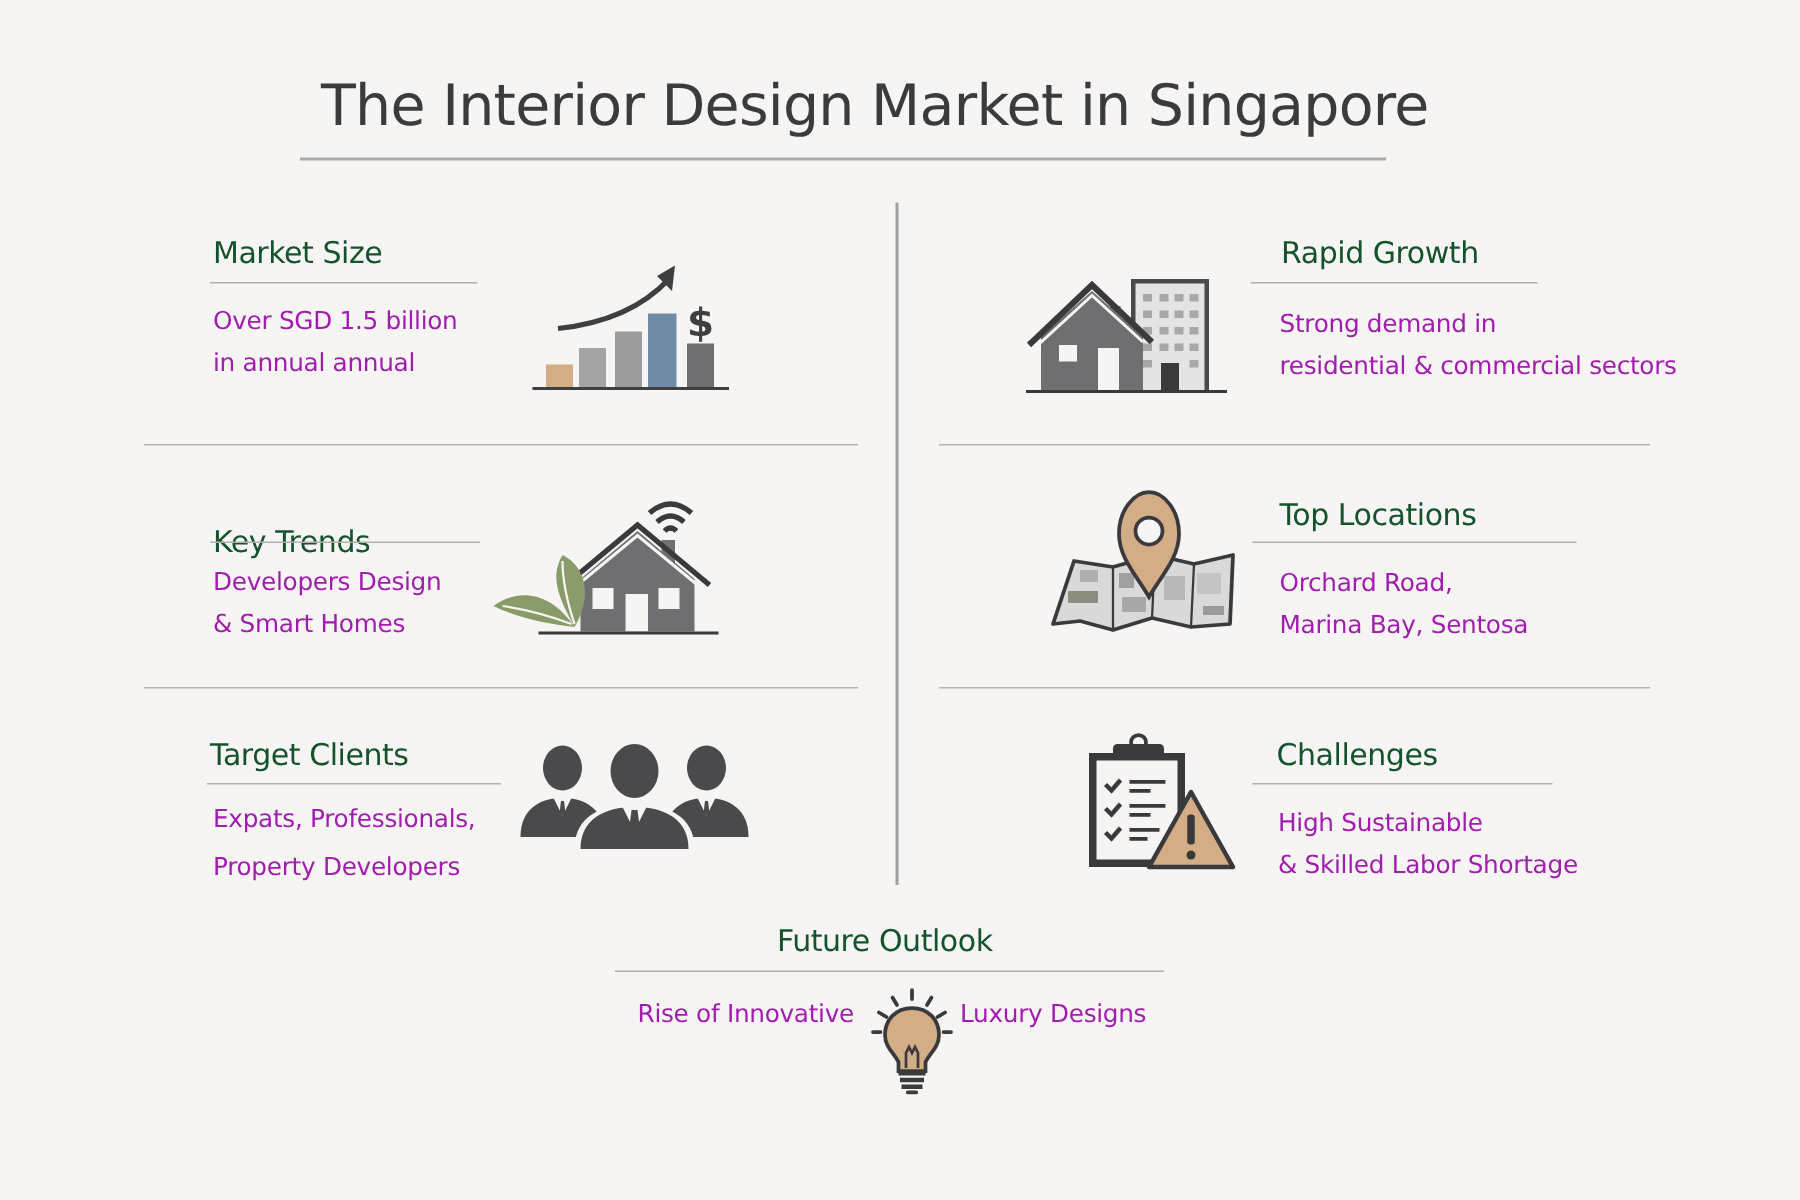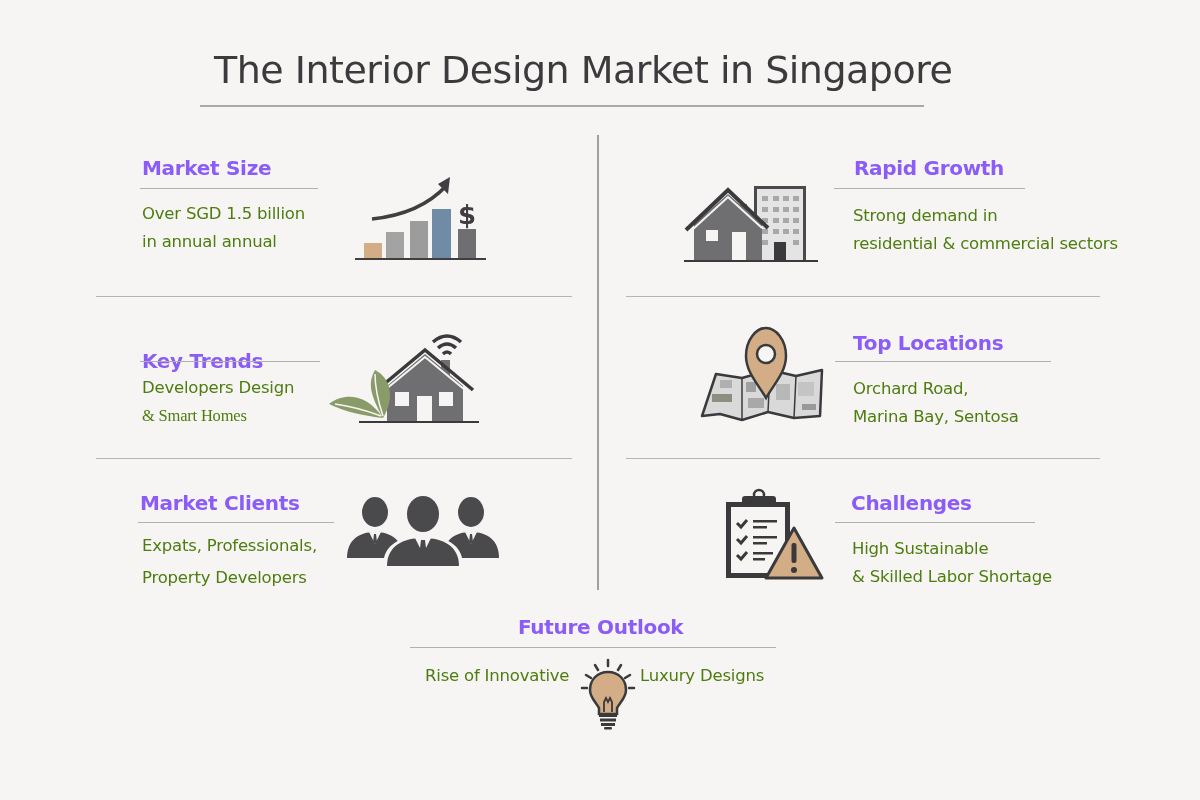--- a/index.html
+++ b/index.html
@@ -10,23 +10,23 @@
       color: #3a3a3c;
     }
     .abs { position: absolute; }
     .title {
       left: 214px; top: 48px; font-size: 38px; letter-spacing: -0.5px;
       color: #3b3b3d; white-space: nowrap; font-weight: normal;
     }
     .title-rule { left: 200px; top: 105px; width: 724px; height: 2px; background: #a9a9a9; }
     .vline { left: 597px; top: 135px; width: 2px; height: 455px; background: #a0a0a0; }
     .hdiv { height: 1px; background: #b5b5b5; }
-    .heading { font-size: 20px; font-weight: bold; color: #8b5cf6; white-space: nowrap; letter-spacing: -0.3px; }
+    .heading { font-size: 20px; font-weight: normal; color: #14532d; white-space: nowrap; letter-spacing: -0.3px; }
     .hrule { height: 1px; background: #b0b0b0; }
-    .body-text { font-size: 16.5px; line-height: 28px; color: #4d7c0f; white-space: nowrap; letter-spacing: -0.2px; }
+    .body-text { font-size: 16.5px; line-height: 28px; color: #a21caf; white-space: nowrap; letter-spacing: -0.2px; }
     svg { display: block; }
   </style>
 </head>
 <body>
 
 <div class="abs title">The Interior Design Market in Singapore</div>
 <div class="abs title-rule"></div>
 
 <div class="abs vline"></div>
 
@@ -95,21 +95,21 @@
   <div class="abs heading" style="left:854px; top:156px;">Rapid Growth</div>
   <div class="abs hrule" style="left:834px; top:188px; width:191px;"></div>
   <div class="abs body-text" style="left:853px; top:202px;">Strong demand in</div>
   <div class="abs body-text" style="left:853px; top:230px;">residential &amp; commercial sectors</div>
 </div>
 
 <div>
   <div class="abs heading" style="left:142px; top:331px;margin-top:18px;">Key Trends</div>
   <div class="abs hrule" style="left:140px; top:361px; width:180px;"></div>
   <div class="abs body-text" style="left:142px; top:374px;">Developers Design</div>
-  <div class="abs body-text" style="left:142px; top:402px;font-family:Liberation Serif, serif;">&amp; Smart Homes</div>
+  <div class="abs body-text" style="left:142px; top:402px;">&amp; Smart Homes</div>
   <div class="abs" style="left:325px; top:326px;">
     <svg width="160" height="100" viewBox="0 0 160 100">
 
       <path d="M108 16 Q122 4 136 16" stroke="#3a3a3c" stroke-width="3.5" fill="none"></path>
       <path d="M113 22 Q122 14 131 22" stroke="#3a3a3c" stroke-width="3.5" fill="none"></path>
       <path d="M118 28 Q122 24 126 28" stroke="#3a3a3c" stroke-width="3.5" fill="none"></path>
 
       <rect x="116" y="34" width="9" height="18" fill="#6f6f72"></rect>
 
       <polygon points="62,60 100,28 138,60 138,95 62,95" fill="#6f6f72"></polygon>
@@ -148,21 +148,21 @@
       <circle cx="68" cy="32" r="9" fill="#f6f5f3" stroke="#3a3a3c" stroke-width="2.5"></circle>
     </svg>
   </div>
   <div class="abs heading" style="left:853px; top:331px;">Top Locations</div>
   <div class="abs hrule" style="left:835px; top:361px; width:216px;"></div>
   <div class="abs body-text" style="left:853px; top:375px;">Orchard Road,</div>
   <div class="abs body-text" style="left:853px; top:403px;">Marina Bay, Sentosa</div>
 </div>
 
 <div>
-  <div class="abs heading" style="left:140px; top:491px;">Market Clients</div>
+  <div class="abs heading" style="left:140px; top:491px;">Target Clients</div>
   <div class="abs hrule" style="left:138px; top:522px; width:196px;"></div>
   <div class="abs body-text" style="left:142px; top:532px;">Expats, Professionals,</div>
   <div class="abs body-text" style="left:142px; top:564px;">Property Developers</div>
   <div class="abs" style="left:345px; top:496px;">
     <svg width="156" height="70" viewBox="0 0 156 70">
       <g fill="#4a4a4c">
 
         <ellipse cx="30" cy="16" rx="13" ry="15"></ellipse>
         <path d="M2 62 C2 44 14 36 30 36 C46 36 58 44 58 62 Z"></path>
 

